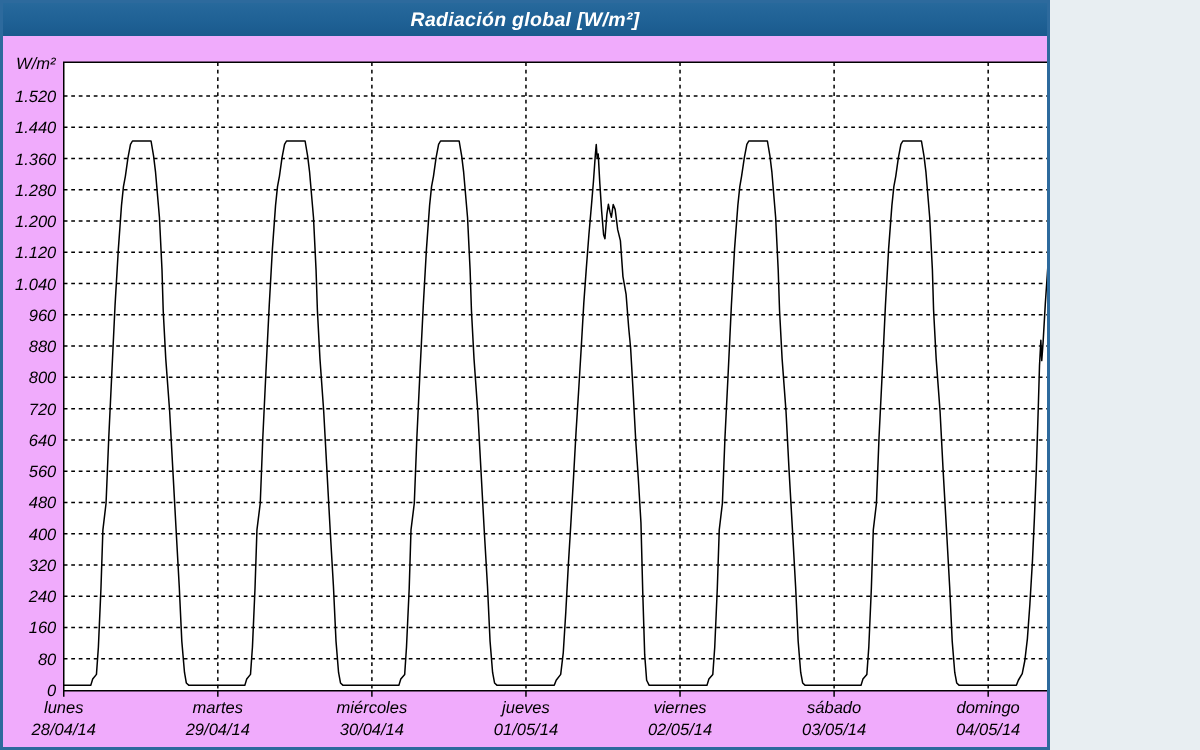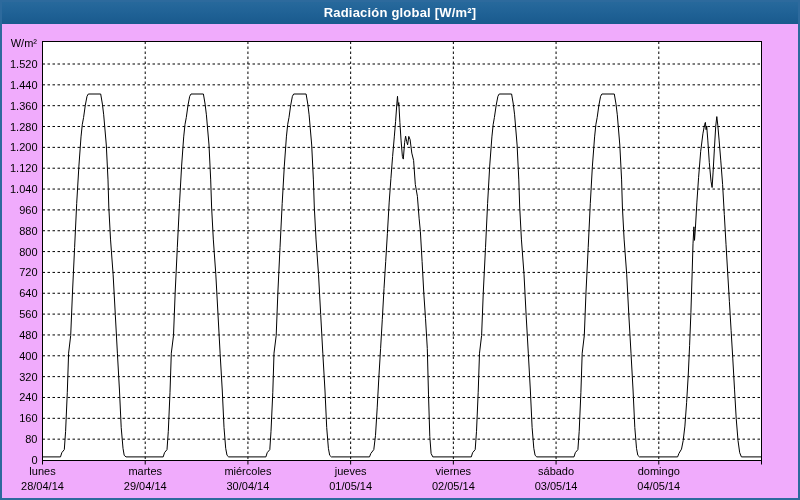--- a/index.html
+++ b/index.html
@@ -1,18 +1,18 @@
 <!DOCTYPE html>
 <html><head>
 <meta charset="utf-8">
 <style>
   html,body{margin:0;padding:0;background:#e8eef2;font-family:"Liberation Sans",sans-serif;}
   .window{
-    position:relative;width:800px;height:500px;box-sizing:border-box;
-    border:2px solid #2d6a9d;background:#fcfdfb;overflow:hidden;
+    position:relative;width:700px;height:500px;box-sizing:border-box;
+    border:2px solid #2d6a9d;background:#fcfdfb;overflow:hidden;font-style:italic;
   }
   .titlebar{
     height:22px;line-height:22px;text-align:center;
     background:linear-gradient(180deg,#27699c 0%,#1f6195 55%,#1a5a8d 100%);
     color:#ffffff;font-size:13px;font-weight:bold;
     letter-spacing:0.2px;
   }
   .chart-area{
     position:relative;width:796px;height:474px;background:#f0abfc;
   }

